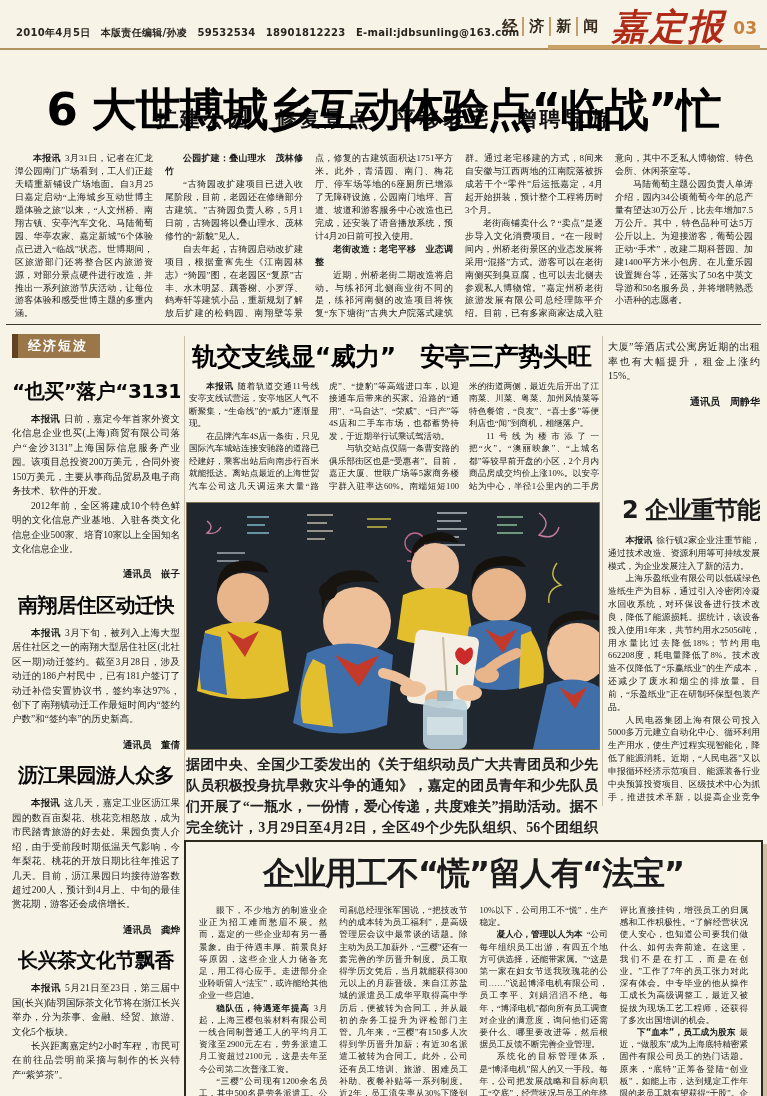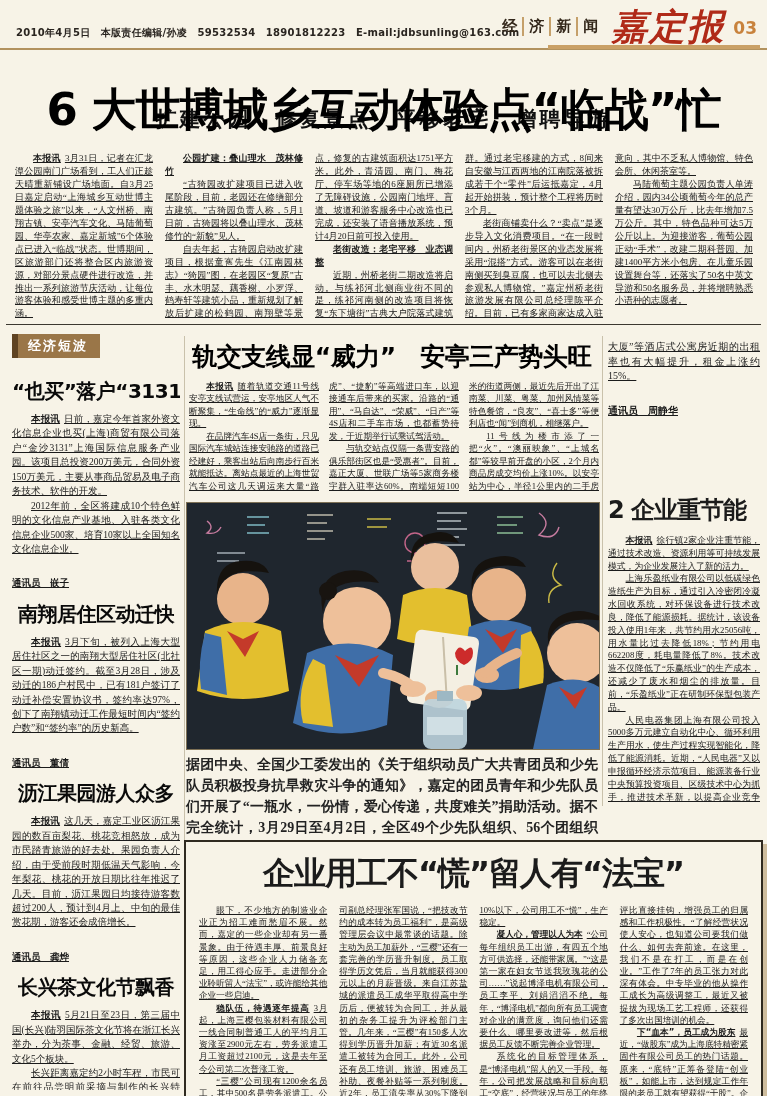--- a/index.html
+++ b/index.html
@@ -20,24 +20,24 @@
   .mast-rule2{position:absolute;left:548px;top:45px;width:212px;height:4px;background:#c9a066;}
   
   .kicker{position:absolute;left:0;top:57px;width:767px;text-align:center;
           font-family:"DejaVu Sans",sans-serif;font-size:21px;font-weight:900;letter-spacing:3px;color:#111;margin-top:48px;}
   .headline1{position:absolute;left:0;top:84px;width:767px;text-align:center;
           font-family:"DejaVu Sans",sans-serif;font-size:45px;font-weight:900;letter-spacing:-1px;
           line-height:1.15;color:#000;white-space:nowrap;}
   .lead-cols{position:absolute;left:15px;top:152px;width:738px;height:170px;overflow:hidden;
           column-count:5;column-gap:12px;column-fill:auto;
           font-size:9px;line-height:1.44;text-align:justify;}
-  .flow p{margin:0;text-indent:2em;text-decoration:underline;}
+  .flow p{margin:0;text-indent:2em;}
   .flow p.b{font-weight:700;font-family:"DejaVu Sans",sans-serif;}
   .flow p.ni{text-indent:0;}
-  .flow p.sig{font-weight:700;text-indent:0;margin-top:20px;}
+  .flow p.sig{text-align:right;font-weight:700;text-indent:0;margin-top:11px;}
   b.lead{font-weight:700;font-family:"DejaVu Sans",sans-serif;margin-right:4px;}
   .rule-h{position:absolute;left:6px;top:324px;width:755px;height:0;border-top:1.5px solid #3c3830;}
   
   .sidebar{position:absolute;left:12px;top:334px;width:168px;height:756px;overflow:hidden;}
   .badge{display:inline-block;background:#9a7648;color:#ffffff;font-family:"DejaVu Sans",sans-serif;
          font-size:13px;font-weight:700;padding:3px 12px 3px 10px;border-left:6px solid #5f4322;
          letter-spacing:2px;margin-bottom:10px;}
   .brief h2{font-family:"DejaVu Sans",sans-serif;font-size:20px;font-weight:900;color:#0a0a0a;
          text-align:center;margin:10px 0 7px 0;letter-spacing:-.5px;white-space:nowrap;}
   .brief .body{font-size:9.5px;line-height:1.52;text-align:justify;}
@@ -53,21 +53,21 @@
   .rail-cols{position:absolute;left:189px;top:380px;width:410px;height:118px;overflow:hidden;
          column-count:3;column-gap:10px;column-fill:auto;
          font-size:8.6px;line-height:1.45;text-align:justify;}
   .rail-right{position:absolute;left:608px;top:340px;width:152px;height:150px;overflow:hidden;
          font-size:10px;line-height:1.46;text-align:justify;}
   .big-photo{position:absolute;left:186px;top:502px;width:412px;height:246px;border:1px solid #7d7055;}
   .mid-cap{position:absolute;left:186px;top:754px;width:412px;}
   .mid-cap .row{display:flex;justify-content:space-between;gap:8px;}
   
   .energy{position:absolute;left:608px;top:494px;width:152px;height:310px;overflow:hidden;}
-  .energy h2{font-family:"DejaVu Sans",sans-serif;font-size:24px;font-weight:900;text-align:left;
+  .energy h2{font-family:"DejaVu Sans",sans-serif;font-size:24px;font-weight:900;text-align:right;
          margin:0 0 8px 0;white-space:nowrap;letter-spacing:-1px;}
   .energy .body{font-size:8.8px;line-height:1.46;text-align:justify;}
   
   .labor-box{position:absolute;left:184px;top:840px;width:549px;height:252px;background:#f7f3e7;
          border:2px solid #2f2a20;box-shadow:4px 4px 0 rgba(166,136,86,.5);padding:8px 13px;}
   .labor-box h2{font-family:"DejaVu Sans",sans-serif;font-size:32px;font-weight:900;text-align:center;
          margin:2px 0 8px 0;letter-spacing:-1px;white-space:nowrap;}
   .labor-cols{column-count:4;column-gap:12px;column-fill:auto;height:198px;overflow:hidden;
          font-size:8.6px;line-height:1.42;text-align:justify;}
 </style>

